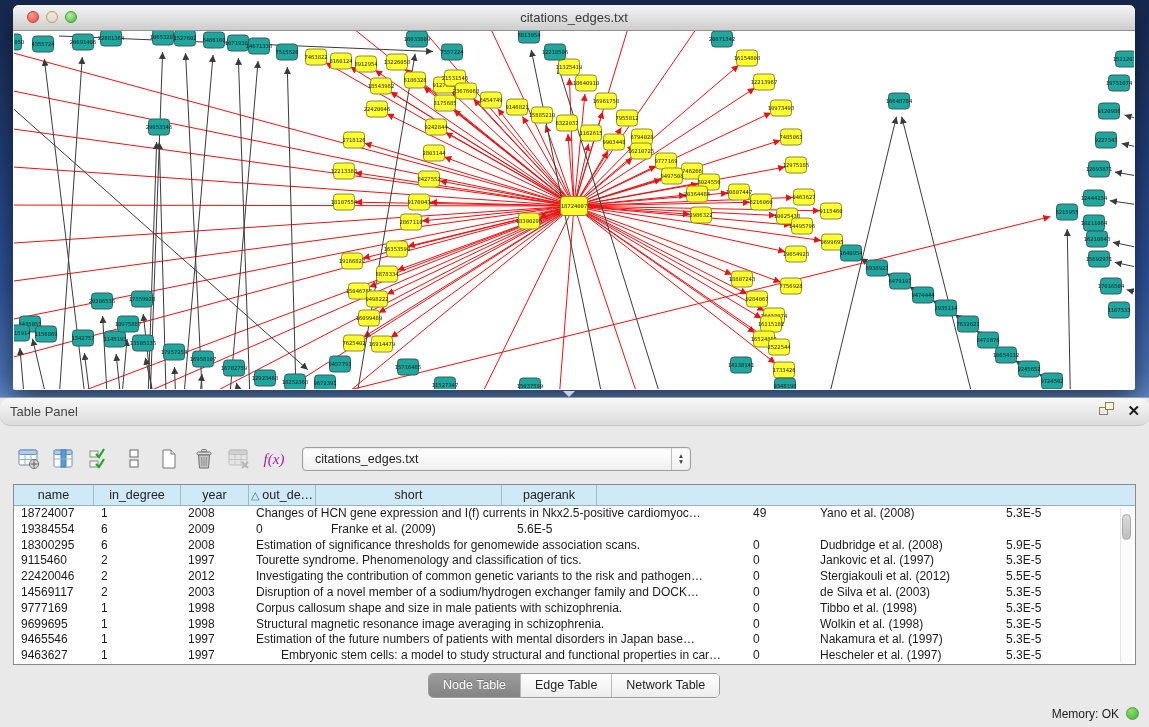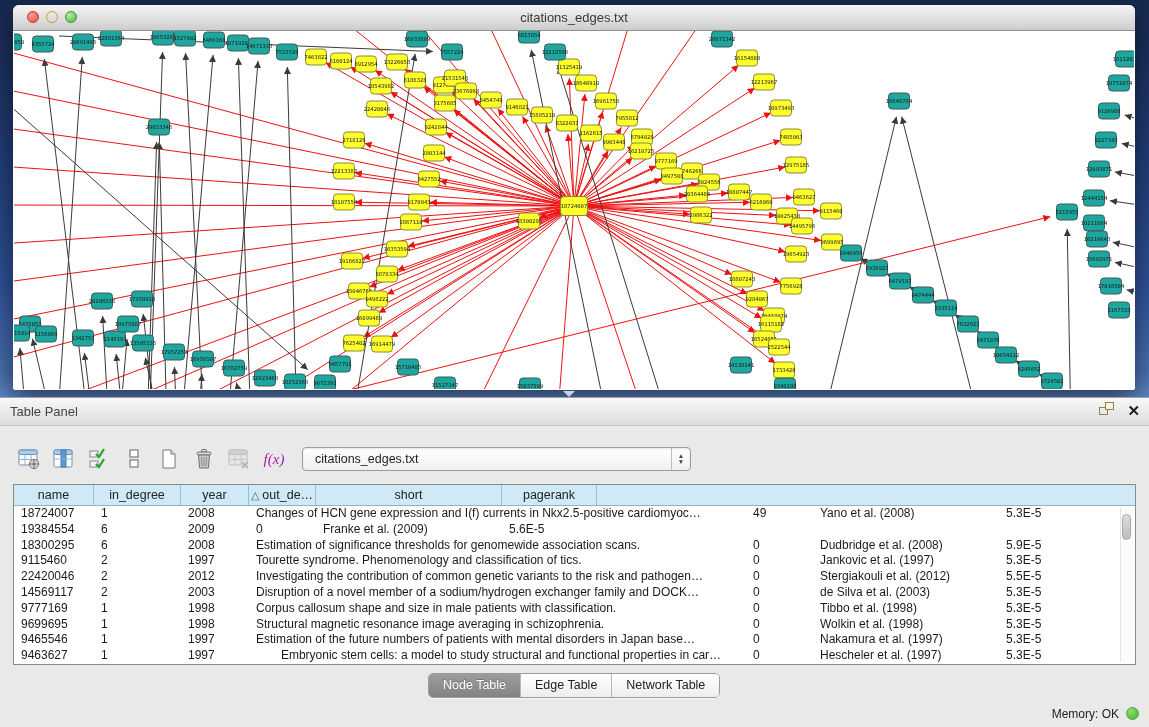--- a/index.html
+++ b/index.html
@@ -18,21 +18,21 @@
   .tl.yel{left:33px;background:radial-gradient(circle at 35% 30%,#ffe2a0,#f6b133;);border:1px solid #d3962a;}
   .tl.grn{left:52px;background:radial-gradient(circle at 35% 30%,#b7eea4,#48b83e);border:1px solid #3c9a34;}
   .win-title{position:absolute;left:0;right:0;top:5px;text-align:center;font-size:13px;color:#383838;}
   .win-content{position:absolute;left:1px;right:1px;top:26px;bottom:1px;background:#fff;overflow:hidden;}
   #net{width:100%;height:100%;display:block;}
   .split-handle{position:absolute;left:563px;top:391px;width:0;height:0;
     border-left:6px solid transparent;border-right:6px solid transparent;border-top:6px solid #c7d1e2;}
 
   
   .table-panel{position:absolute;left:0;top:397px;width:1149px;height:330px;background:#e9e9e9;border-top:1px solid #97a1b0;box-sizing:border-box;}
-  .panel-header{position:absolute;left:0;top:0;right:0;height:27px;background:linear-gradient(#f8f8f8,#dcdcdc);border-bottom:1px solid #c5c5c5;}
+  .panel-header{position:absolute;left:0;top:0;right:0;height:27px;background:linear-gradient(#f8f8f8,#dcdcdc);border-bottom:1px solid #c5c5c5;border-radius:10px;}
   .panel-title{position:absolute;left:10px;top:6px;font-size:13px;color:#454545;}
   .ph-icons{position:absolute;right:9px;top:3px;height:20px;display:flex;align-items:center;gap:11px;}
   .close-x{font-size:15px;font-weight:bold;color:#1c1c1c;line-height:18px;}
 
   .toolbar{position:absolute;left:16px;top:46px;height:30px;display:flex;align-items:center;gap:9px;}
   .tbtn{width:26px;height:28px;display:flex;align-items:center;justify-content:center;}
   .fx{font-family:"Liberation Serif",serif;font-style:italic;font-size:15px;color:#a21caf;}
   .combo{margin-left:6px;width:389px;height:24px;box-sizing:border-box;border:1px solid #9d9d9d;border-radius:4px;
     background:linear-gradient(#ffffff,#f0f0f0);box-shadow:inset 0 1px 2px rgba(0,0,0,.10);
     display:flex;align-items:center;padding-left:12px;font-size:12.5px;color:#1e1e1e;position:relative;}
@@ -588,21 +588,21 @@
           <div class="td" style="width: 497px;">Changes of HCN gene expression and I(f) currents in Nkx2.5-positive cardiomyoc…</div>
           <div class="td" style="width: 67px;">49</div>
           <div class="td" style="width: 186px;">Yano et al. (2008)</div>
           <div class="td" style="width: 95px;">5.3E-5</div>
         </div>
         <div class="trow">
           <div class="td" style="width: 80px;">19384554</div>
           <div class="td" style="width: 87px;">6</div>
           <div class="td" style="width: 68px;">2009</div>
           <div class="td" style="width: 67px;">0</div>
-          <div class="td" style="width: 186px;">Franke et al. (2009)</div>
+          <div class="td" style="width: 186px; margin-left: 8px;">Franke et al. (2009)</div>
           <div class="td" style="width: 95px;">5.6E-5</div>
         </div>
         <div class="trow">
           <div class="td" style="width: 80px;">18300295</div>
           <div class="td" style="width: 87px;">6</div>
           <div class="td" style="width: 68px;">2008</div>
           <div class="td" style="width: 497px;">Estimation of significance thresholds for genomewide association scans.</div>
           <div class="td" style="width: 67px;">0</div>
           <div class="td" style="width: 186px;">Dudbridge et al. (2008)</div>
           <div class="td" style="width: 95px;">5.9E-5</div>
@@ -631,21 +631,21 @@
           <div class="td" style="width: 68px;">2003</div>
           <div class="td" style="width: 497px;">Disruption of a novel member of a sodium/hydrogen exchanger family and DOCK…</div>
           <div class="td" style="width: 67px;">0</div>
           <div class="td" style="width: 186px;">de Silva et al. (2003)</div>
           <div class="td" style="width: 95px;">5.3E-5</div>
         </div>
         <div class="trow">
           <div class="td" style="width: 80px;">9777169</div>
           <div class="td" style="width: 87px;">1</div>
           <div class="td" style="width: 68px;">1998</div>
-          <div class="td" style="width: 497px;">Corpus callosum shape and size in male patients with classification.</div>
+          <div class="td" style="width: 497px;">Corpus callosum shape and size in male patients with schizophrenia.</div>
           <div class="td" style="width: 67px;">0</div>
           <div class="td" style="width: 186px;">Tibbo et al. (1998)</div>
           <div class="td" style="width: 95px;">5.3E-5</div>
         </div>
         <div class="trow">
           <div class="td" style="width: 80px;">9699695</div>
           <div class="td" style="width: 87px;">1</div>
           <div class="td" style="width: 68px;">1998</div>
           <div class="td" style="width: 497px;">Structural magnetic resonance image averaging in schizophrenia.</div>
           <div class="td" style="width: 67px;">0</div>

